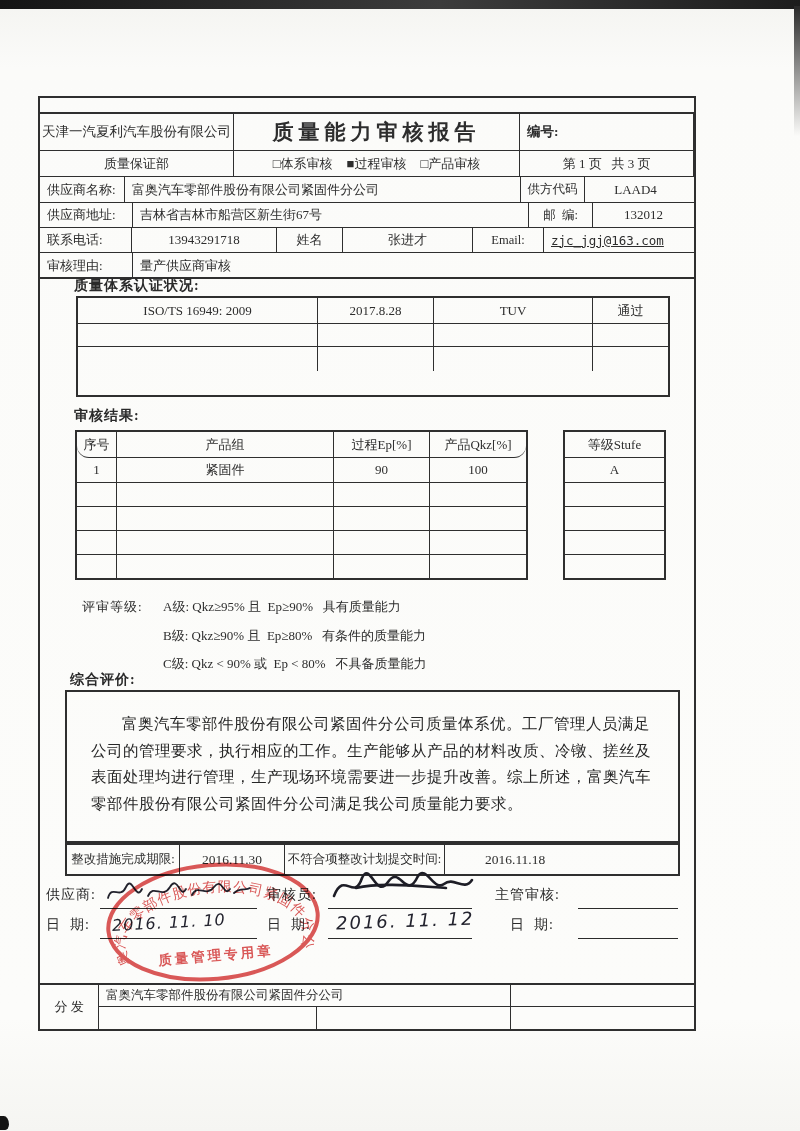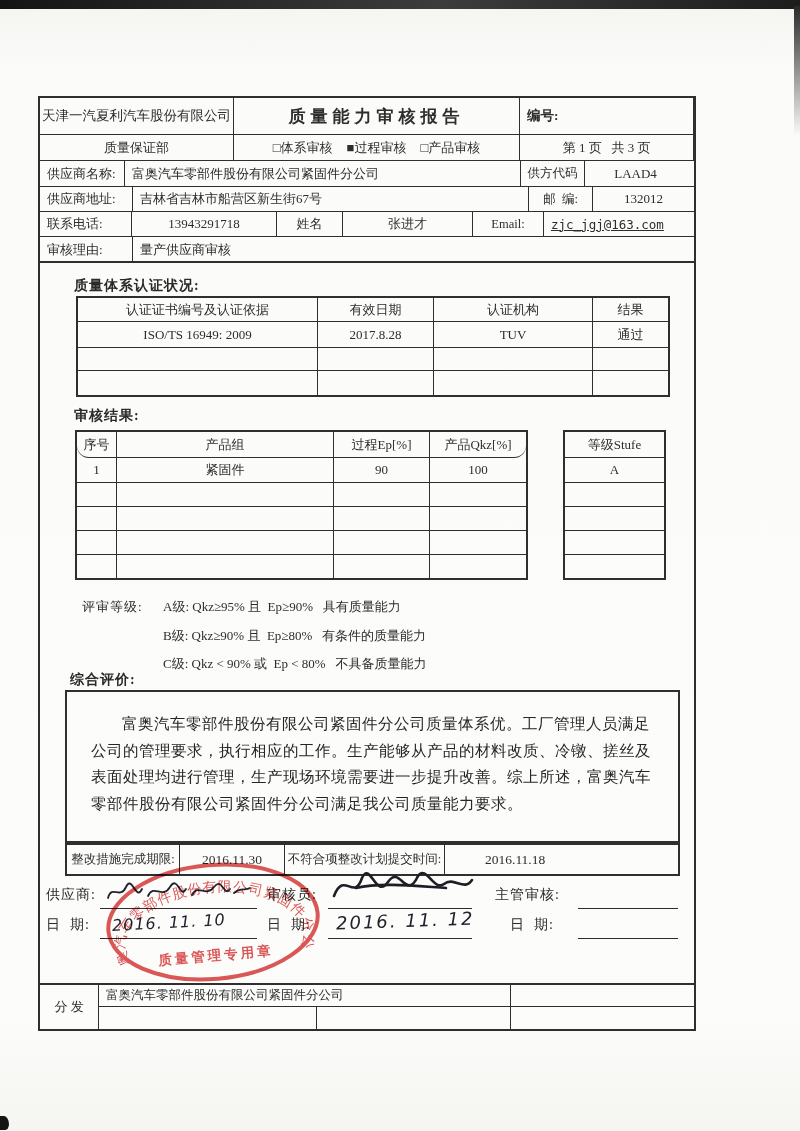--- a/index.html
+++ b/index.html
@@ -18,21 +18,21 @@
   .trow{display:flex;box-sizing:border-box;border-bottom:1.5px solid #2f2f2f;}
   .trow.last{border-bottom:none;}
   .tc{box-sizing:border-box;border-right:1.5px solid #2f2f2f;display:flex;align-items:center;
       justify-content:center;font-size:13px;overflow:hidden;white-space:nowrap;color:#2d2d2d;}
   .tc.last{border-right:none;}
   .tc.left{justify-content:flex-start;padding-left:7px;}
   .lbl{position:absolute;font-weight:bold;font-size:14px;color:#2a2a2a;letter-spacing:1px;}
   .uline{position:absolute;border-bottom:1.5px solid #2b2b2b;height:0;}
   .hw{position:absolute;font-family:"DejaVu Sans",sans-serif;font-style:italic;color:#23232e;}
   .pre{white-space:pre;}
-  .title-cell{font-size:17px;font-weight:bold;letter-spacing:5px;}
+  .title-cell{font-size:21px;font-weight:bold;letter-spacing:5px;}
   .email{font-family:"DejaVu Sans Mono","Liberation Mono",monospace;font-size:12.5px;
          text-decoration:underline;}
   .rating-line{position:absolute;left:163px;font-size:13px;color:#2d2d2d;}
   .comment{position:absolute;left:65px;top:690px;width:615px;height:153px;border:2px solid #2f2f2f;
            box-sizing:border-box;font-size:15.5px;line-height:26.5px;color:#262626;
            padding:7px 12px 0 12px;}
   .comment p{margin:12px;text-indent:2em;letter-spacing:0.5px;}
   .stamp{position:absolute;left:100px;top:856px;mix-blend-mode:multiply;opacity:0.85;
          transform:rotate(-5deg);}
   .sig{position:absolute;}
@@ -41,21 +41,21 @@
 <body>
 
 <div class="page">
 
   <div class="edge-top"></div>
   <div class="edge-right"></div>
   <div class="speck"></div>
 
   <div class="tbl" style="left:38px;top:96px;width:658px;height:935px;"></div>
 
-  <div class="tbl" style="left:38px;top:96px;width:658px;height:167px;">
+  <div class="tbl" style="left:38px;top:112px;width:658px;height:167px;">
     <div class="trow" style="height:37px;">
       <div class="tc" style="width:194px;font-size:13.5px;">天津一汽夏利汽车股份有限公司</div>
       <div class="tc title-cell" style="width:286px;">质量能力审核报告</div>
       <div class="tc left" style="width:174px;font-size:13.5px;font-weight:bold;">编号:</div>
     </div>
     <div class="trow" style="height:26px;">
       <div class="tc" style="width:194px;">质量保证部</div>
       <div class="tc" style="width:286px;gap:14px;">
         <span><span>□</span><span>体系审核</span></span>
         <span><span>■</span><span>过程审核</span></span>
@@ -84,26 +84,20 @@
       <div class="tc left email last" style="width:150px;">zjc_jgj@163.com</div>
     </div>
     <div class="trow last" style="height:25px;">
       <div class="tc left" style="width:93px;">审核理由:</div>
       <div class="tc left last" style="width:561px;">量产供应商审核</div>
     </div>
   </div>
 
   <div class="lbl" style="left:74px;top:277px;">质量体系认证状况:</div>
   <div class="tbl" style="left:76px;top:296px;width:594px;height:101px;">
-    <div class="trow" style="height:24px;">
-      <div class="tc" style="width:240px;">认证证书编号及认证依据</div>
-      <div class="tc" style="width:116px;">有效日期</div>
-      <div class="tc" style="width:159px;">认证机构</div>
-      <div class="tc last" style="width:75px;">结果</div>
-    </div>
     <div class="trow" style="height:26px;">
       <div class="tc" style="width:240px;">ISO/TS 16949: 2009</div>
       <div class="tc" style="width:116px;">2017.8.28</div>
       <div class="tc" style="width:159px;">TUV</div>
       <div class="tc last" style="width:75px;">通过</div>
     </div>
     <div class="trow" style="height:23px;">
       <div class="tc" style="width:240px;"></div>
       <div class="tc" style="width:116px;"></div>
       <div class="tc" style="width:159px;"></div>

